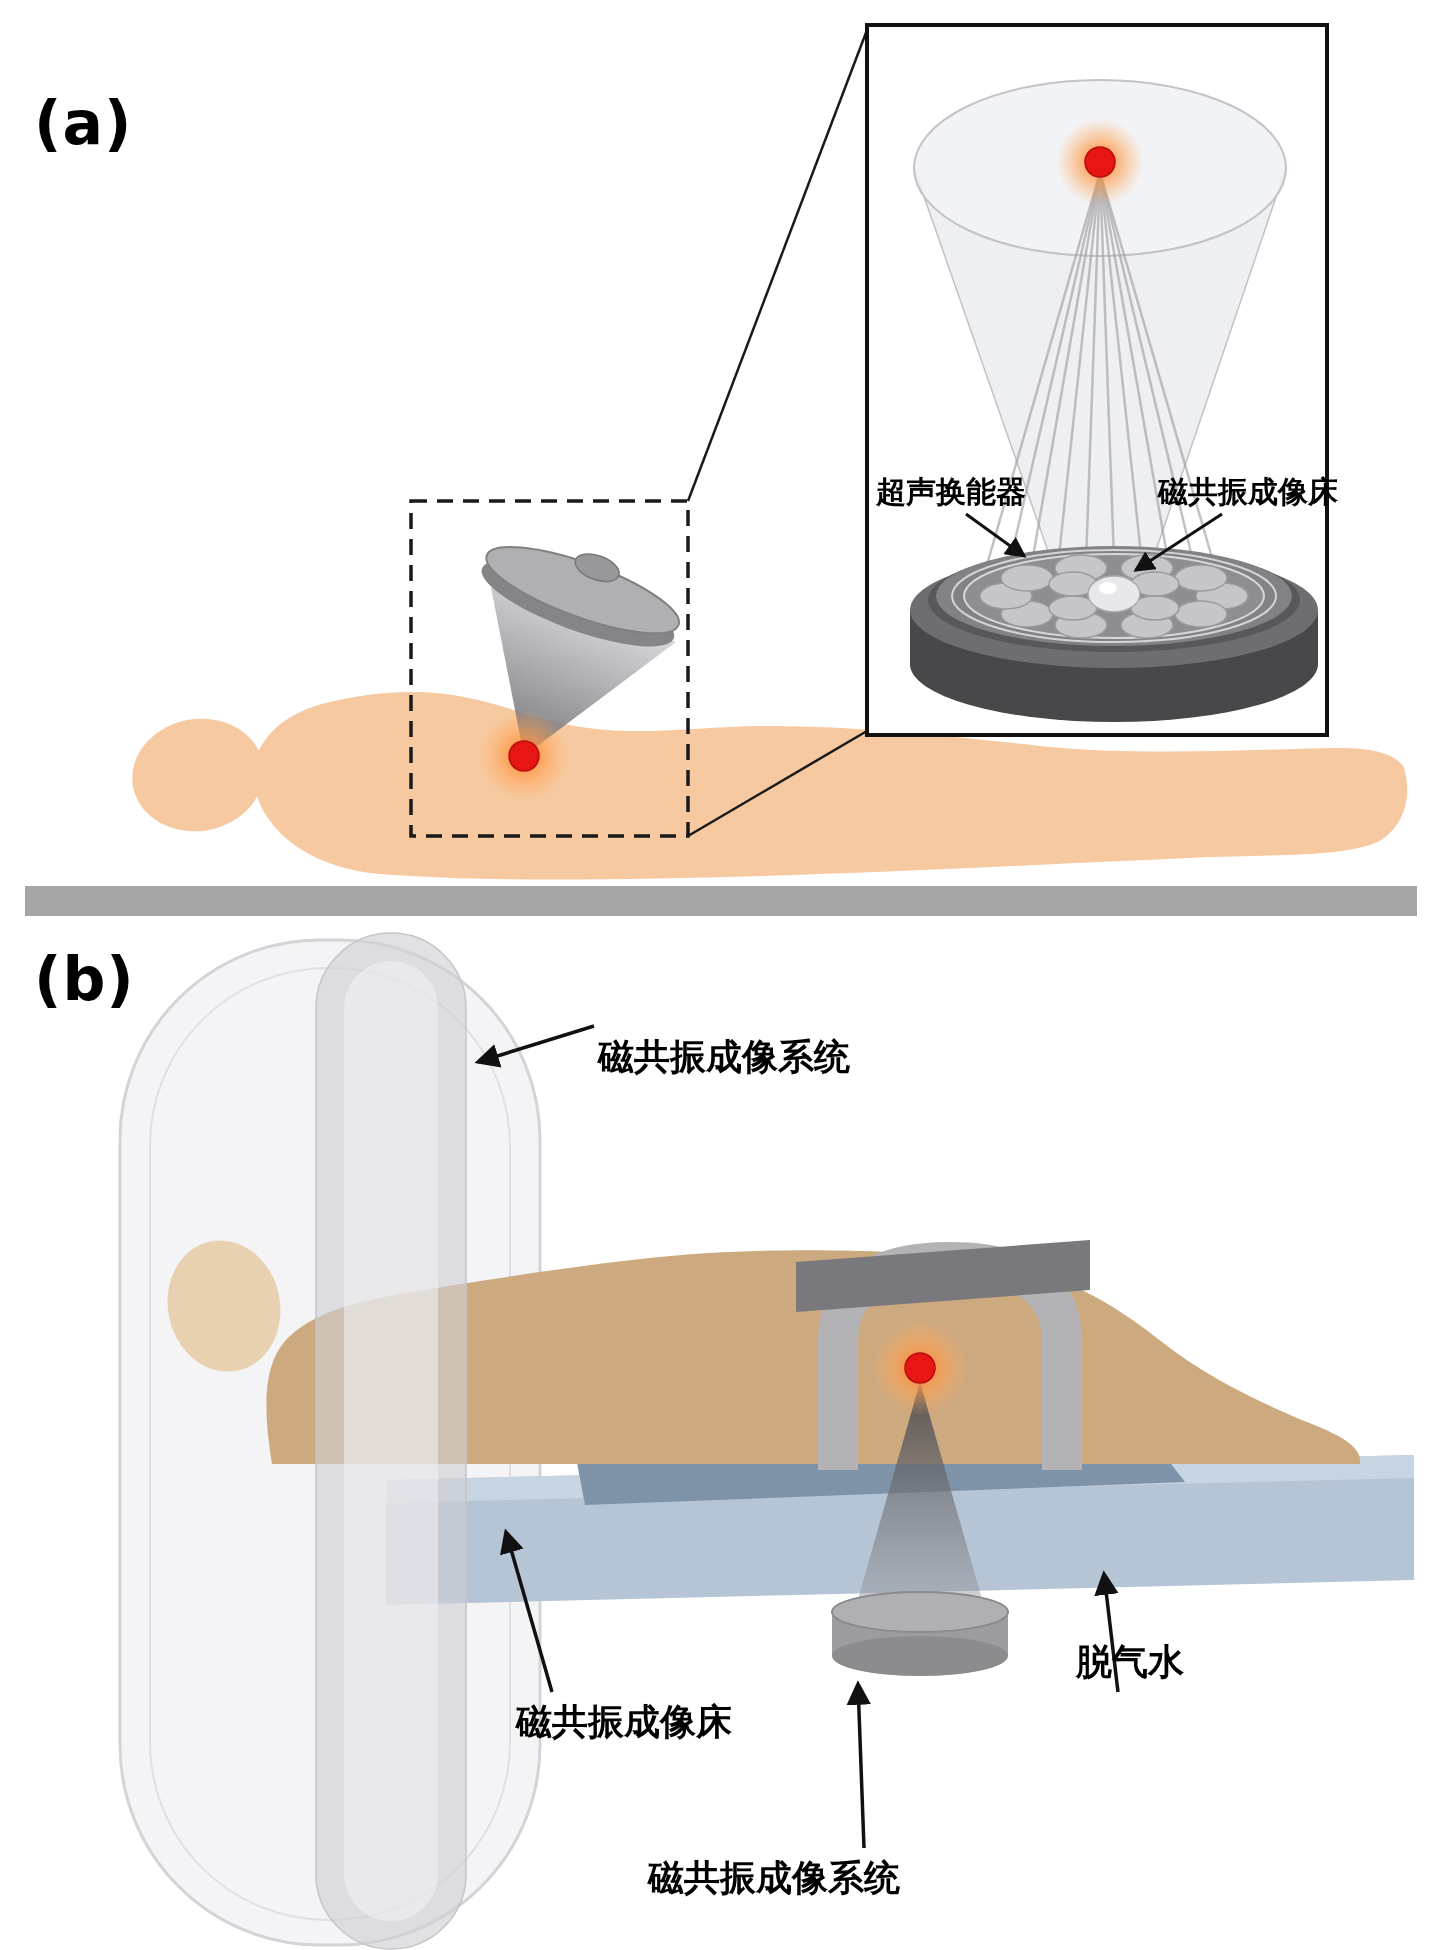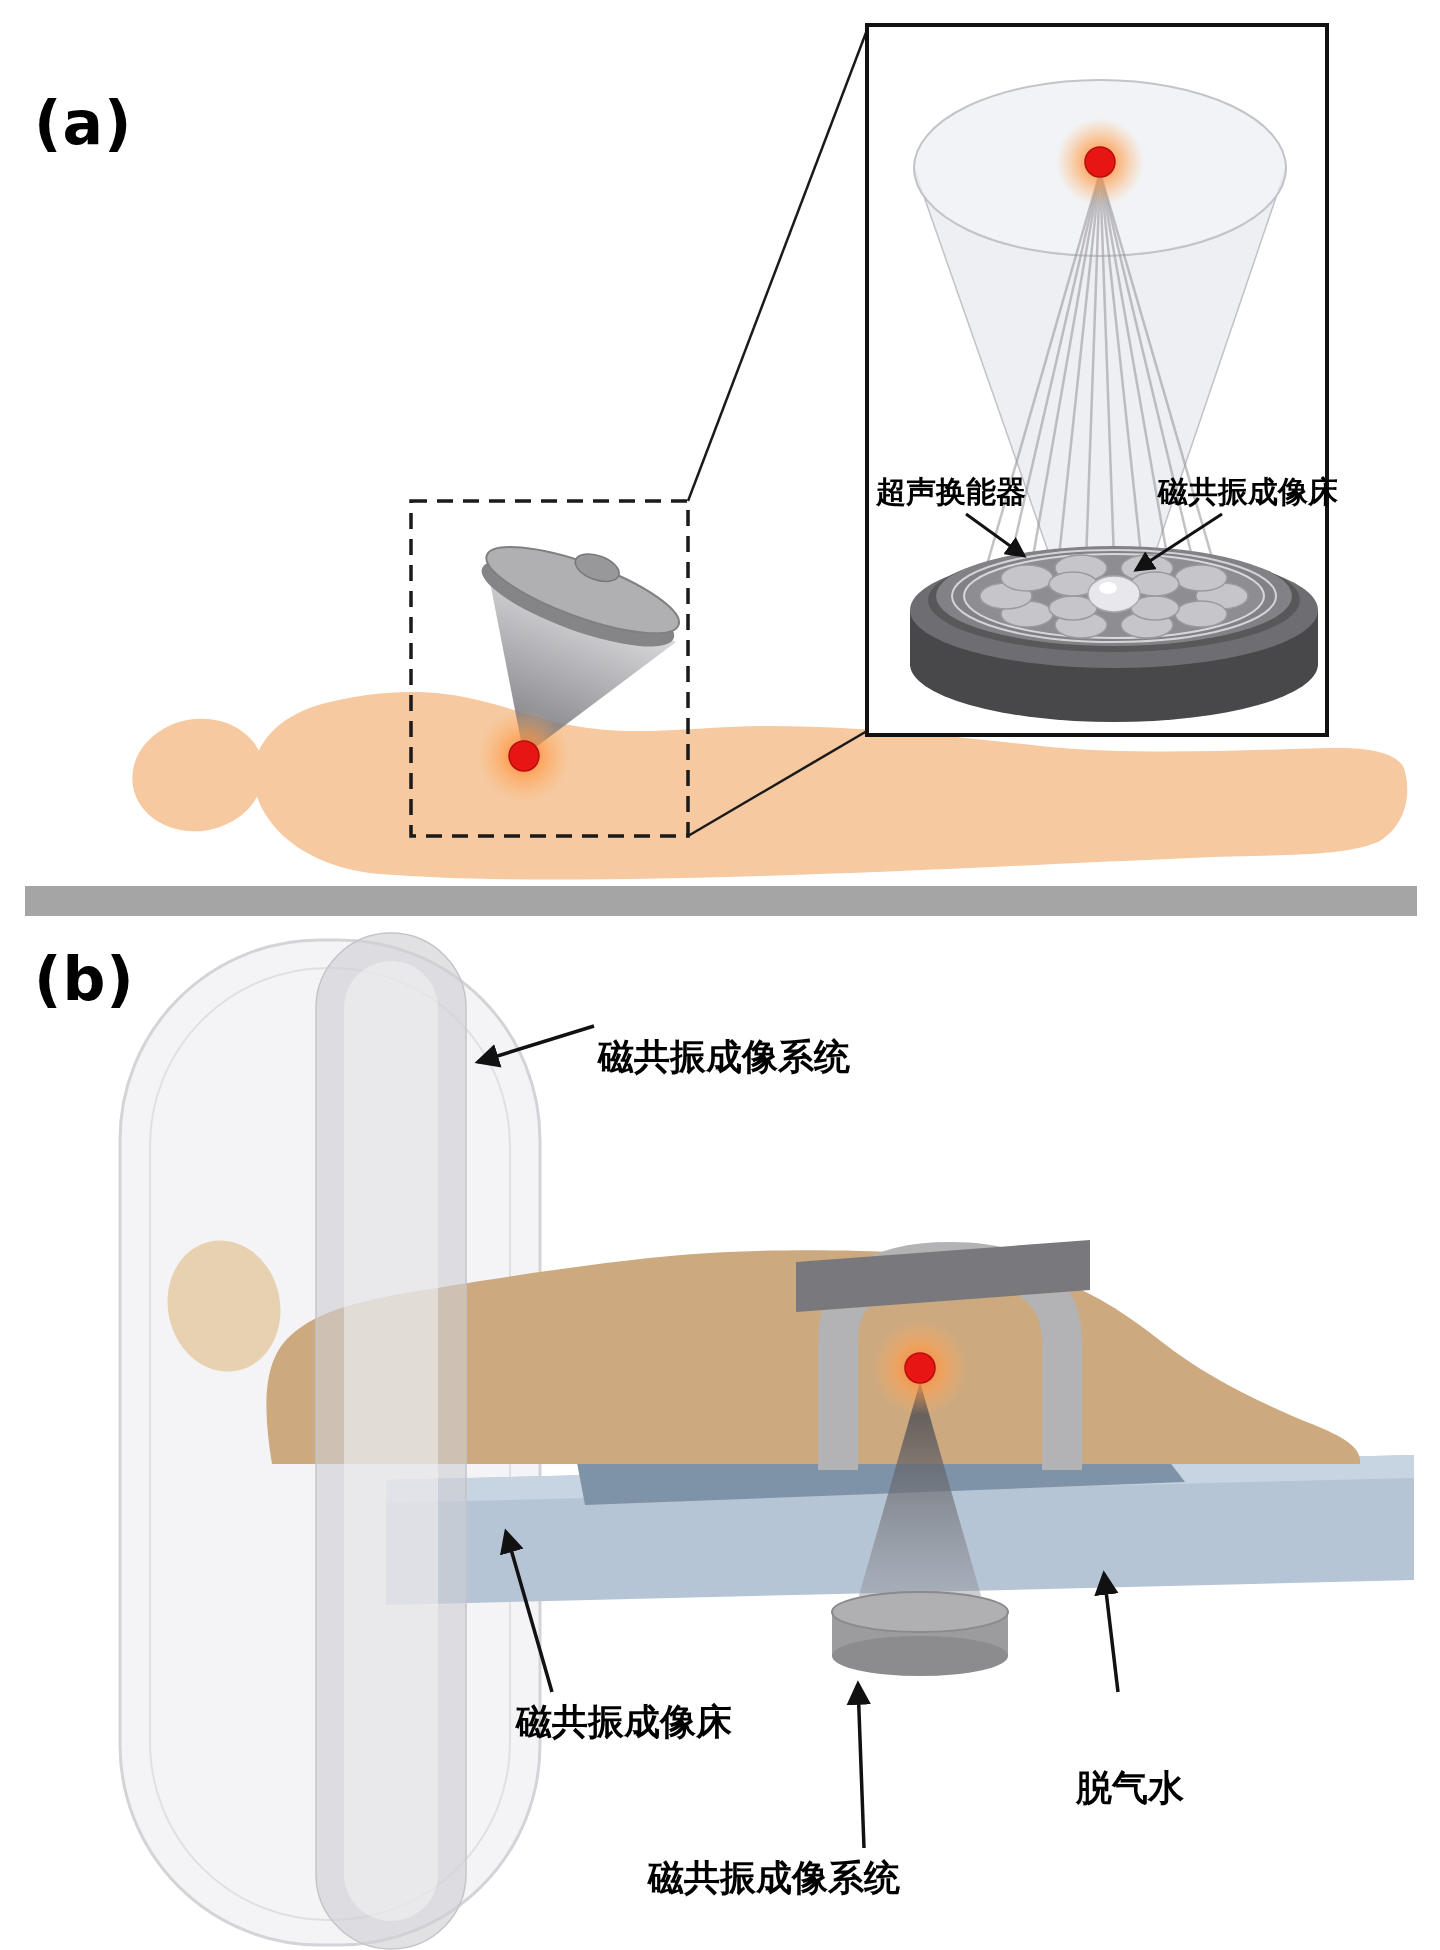--- a/index.html
+++ b/index.html
@@ -207,16 +207,16 @@
   </svg>
 
   <div class="panel-letter" style="left:34px;top:88px;">(a)</div>
   <div class="panel-letter" style="left:34px;top:944px;">(b)</div>
 
   <div class="cn-label inset" style="left:876px;top:472px;">超声换能器</div>
   <div class="cn-label inset" style="left:1158px;top:472px;">磁共振成像床</div>
 
   <div class="cn-label big" style="left:598px;top:1033px;">磁共振成像系统</div>
   <div class="cn-label big" style="left:516px;top:1698px;">磁共振成像床</div>
-  <div class="cn-label big" style="left:1076px;top:1764px;">脱气水</div>
+  <div class="cn-label big" style="left:1076px;top:1638px;">脱气水</div>
   <div class="cn-label big" style="left:648px;top:1854px;">磁共振成像系统</div>
 
 </div>
 
 </body></html>

